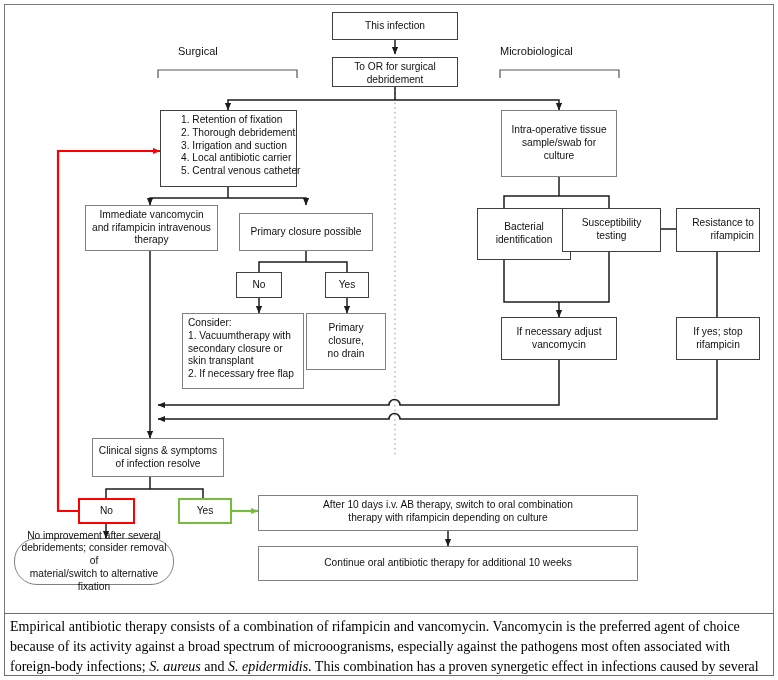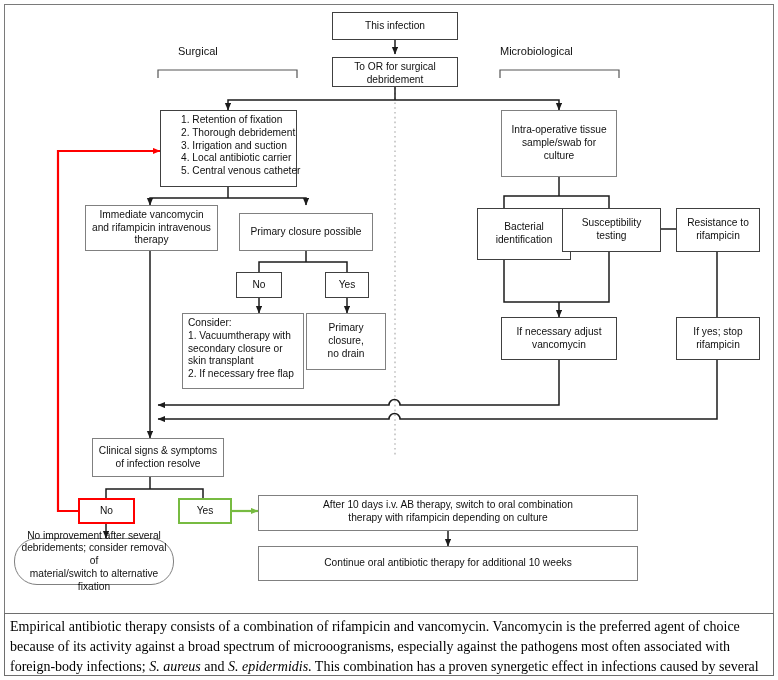--- a/index.html
+++ b/index.html
@@ -148,21 +148,21 @@
     <div class="box dark leftal" style="left:457px;top:208px;width:94px;height:52px;text-align:center;display:flex;flex-direction:column;justify-content:center;margin-left:20px;">
       <span class="ln">Bacterial</span>
       <span class="ln">identification</span>
     </div>
 
     <div class="box dark leftal" style="left:562px;top:208px;width:99px;height:44px;text-align:center;display:flex;flex-direction:column;justify-content:center;">
       <span class="ln">Susceptibility</span>
       <span class="ln">testing</span>
     </div>
 
-    <div class="box dark leftal" style="left:676px;top:208px;width:84px;height:44px;text-align:center;display:flex;flex-direction:column;justify-content:center;">
+    <div class="box dark leftal" style="left:676px;top:208px;width:84px;height:44px;text-align:center;display:flex;flex-direction:column;justify-content:center;align-items:flex-end;">
       <span class="ln">Resistance to</span>
       <span class="ln">rifampicin</span>
     </div>
 
     <div class="box dark leftal" style="left:501px;top:317px;width:116px;height:43px;text-align:center;display:flex;flex-direction:column;justify-content:center;">
       <span class="ln">If necessary adjust</span>
       <span class="ln">vancomycin</span>
     </div>
 
     <div class="box dark leftal" style="left:676px;top:317px;width:84px;height:43px;text-align:center;display:flex;flex-direction:column;justify-content:center;">

